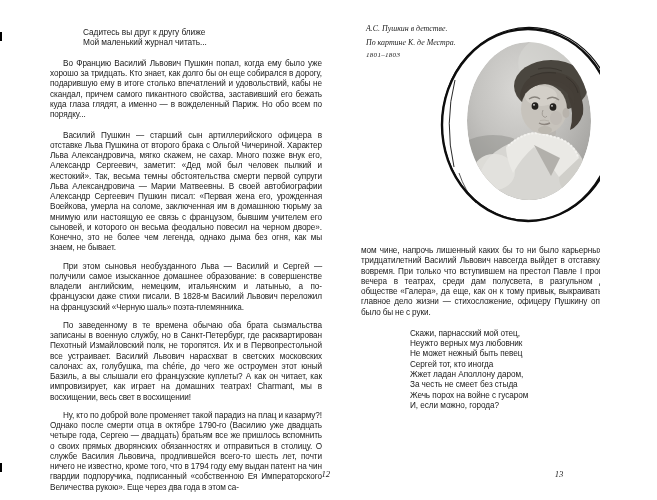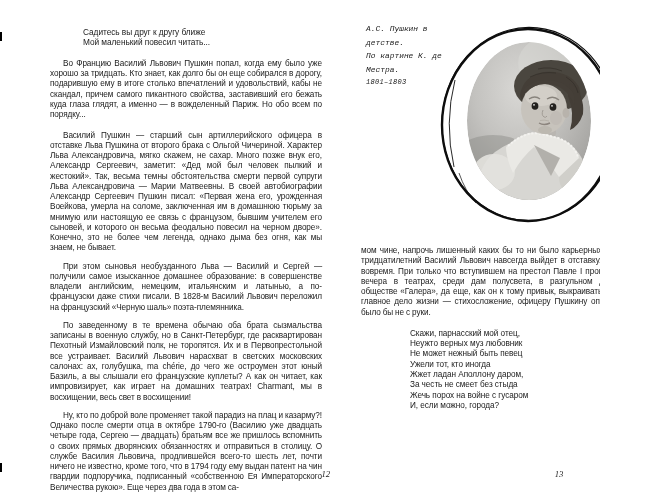--- a/index.html
+++ b/index.html
@@ -10,21 +10,21 @@
   
   .col-left{position:absolute;left:42px;top:24px;width:288px;}
   .epigraph{margin:3px 0 11px 41px;font-size:8.3px;line-height:10.4px;letter-spacing:-0.05px;}
   p.body{margin:8px;font-size:8.2px;line-height:10.25px;text-align:justify;
          text-indent:13px;letter-spacing:-0.08px;word-spacing:-0.2px;}
   p.lead{margin-bottom:10.3px;}
   p.noindent{text-indent:0;}
   
   .col-right{position:absolute;left:353px;top:238px;width:295px;}
   .caption{position:absolute;left:366px;top:22px;width:100px;
-           font-family:Liberation Mono, monospace;font-style:italic;
+           font-family:Liberation Serif, serif;font-style:italic;
            font-size:7.9px;line-height:13.5px;color:#222;}
   .caption .years{font-size:7px;letter-spacing:0.3px;}
   .poem{margin:11px 0 0 57px;font-size:8.2px;line-height:10.3px;letter-spacing:-0.05px;}
   .poem div{white-space:nowrap;}
   
   .pagenum{position:absolute;top:469px;font-family:"Liberation Serif",serif;
            font-style:italic;font-size:8.6px;color:#222;}
   .pagenum-left{left:42px;width:288px;text-align:right;}
   .pagenum-right{left:551px;width:16px;text-align:center;}
   .portrait{position:absolute;left:438px;top:25px;}
@@ -42,21 +42,21 @@
 
   <div class="artifact a1"></div>
   <div class="artifact a2"></div>
   <div class="artifact a3"></div>
   <div class="artifact a4"></div>
   <div class="artifact a5"></div>
 
   <section class="col-left">
     <div class="epigraph">
       <div>Садитесь вы друг к другу ближе</div>
-      <div>Мой маленький повесил читать...</div>
+      <div>Мой маленький журнал читать...</div>
     </div>
     <p class="body lead">Во Францию Василий Львович Пушкин попал, когда ему было уже хорошо за тридцать. Кто знает, как долго бы он еще собирался в дорогу, подарившую ему в итоге столько впечатлений и удовольствий, кабы не скандал, причем самого пикантного свойства, заставивший его бежать куда глаза глядят, а именно — в вожделенный Париж. Но обо всем по порядку...</p>
     <p class="body">Василий Пушкин — старший сын артиллерийского офицера в отставке Льва Пушкина от второго брака с Ольгой Чичериной. Характер Льва Александровича, мягко скажем, не сахар. Много позже внук его, Александр Сергеевич, заметит: «Дед мой был человек пылкий и жестокий». Так, весьма темны обстоятельства смерти первой супруги Льва Александровича — Марии Матвеевны. В своей автобиографии Александр Сергеевич Пушкин писал: «Первая жена его, урожденная Воейкова, умерла на соломе, заключенная им в домашнюю тюрьму за мнимую или настоящую ее связь с французом, бывшим учителем его сыновей, и которого он весьма феодально повесил на черном дворе». Конечно, это не более чем легенда, однако дыма без огня, как мы знаем, не бывает.</p>
     <p class="body">При этом сыновья необузданного Льва — Василий и Сергей — получили самое изысканное домашнее образование: в совершенстве владели английским, немецким, итальянским и латынью, а по-французски даже стихи писали. В 1828-м Василий Львович переложил на французский «Черную шаль» поэта-племянника.</p>
     <p class="body">По заведенному в те времена обычаю оба брата сызмальства записаны в военную службу, но в Санкт-Петербург, где расквартирован Пехотный Измайловский полк, не торопятся. Их и в Первопрестольной все устраивает. Василий Львович нарасхват в светских московских салонах: ах, голубушка, ma chérie, до чего же остроумен этот юный Базиль, а вы слышали его французские куплеты? А как он читает, как импровизирует, как играет на домашних театрах! Charmant, мы в восхищении, весь свет в восхищении!</p>
     <p class="body">Ну, кто по доброй воле променяет такой парадиз на плац и казарму?! Однако после смерти отца в октябре 1790-го (Василию уже двадцать четыре года, Сергею — двадцать) братьям все же пришлось вспомнить о своих прямых дворянских обязанностях и отправиться в столицу. О службе Василия Львовича, продлившейся всего-то шесть лет, почти ничего не известно, кроме того, что в 1794 году ему выдан патент на чин гвардии подпоручика, подписанный «собственною Ея Императорского Величества рукою». Еще через два года в этом са-</p>
   </section>
   <div class="pagenum pagenum-left">12</div>
 
   <div class="caption">
@@ -121,21 +121,21 @@
       <ellipse cx="118" cy="93" rx="6" ry="7" fill="#bbb6af" opacity="0.5"></ellipse>
     </g>
   </svg>
 
   <section class="col-right">
     <p class="body noindent">мом чине, напрочь лишенный каких бы то ни было карьерных амбиций, тридцатилетний Василий Львович навсегда выйдет в отставку. И весьма вовремя. При только что вступившем на престол Павле I проводить все вечера в театрах, среди дам полусвета, в разгульном дружеском обществе «Галера», да еще, как он к тому привык, выкраивать время на главное дело жизни — стихосложение, офицеру Пушкину определенно было бы не с руки.</p>
     <div class="poem">
       <div>Скажи, парнасский мой отец,</div>
       <div>Неужто верных муз любовник</div>
       <div>Не может нежный быть певец</div>
-      <div>Ужели тот, кто иногда</div>
+      <div>Сергей тот, кто иногда</div>
       <div>Жжет ладан Аполлону даром,</div>
       <div>За честь не смеет без стыда</div>
       <div>Жечь порох на войне с гусаром</div>
       <div>И, если можно, города?</div>
     </div>
   </section>
   <div class="pagenum pagenum-right">13</div>
 
 </div>
 

